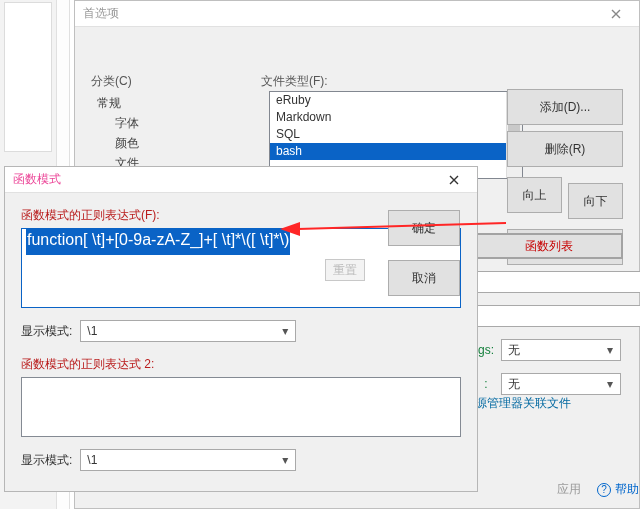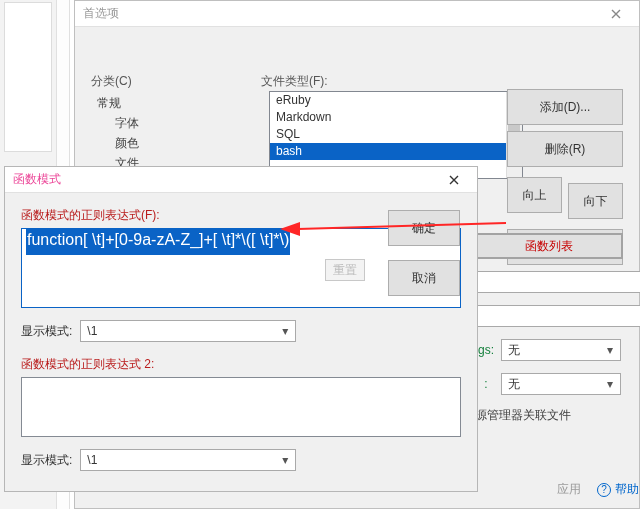--- a/index.html
+++ b/index.html
@@ -161,21 +161,21 @@
     height:22px; width:120px;
     border:1px solid #a9a9a9; background:#fff;
     padding: 0 4px 0 6px;
     justify-content: space-between;
   }
   .combo .chev {
     width:12px; height:12px;
     display:flex;align-items:center;justify-content:center;
     color:#555;
   }
-  .chk-row { margin-top:12px; color:#404040; }
+  .chk-row { color:#0369a1; }
 
   .bottom-bar {
     position:absolute;
     bottom:10px; right:0;
     display:flex; align-items:center; gap:16px;
     color:#9a9a9a;
     margin-left:36px;
   }
   .help { color:#0066cc; display:flex; align-items:center; gap:4px; }
   .qmark {

